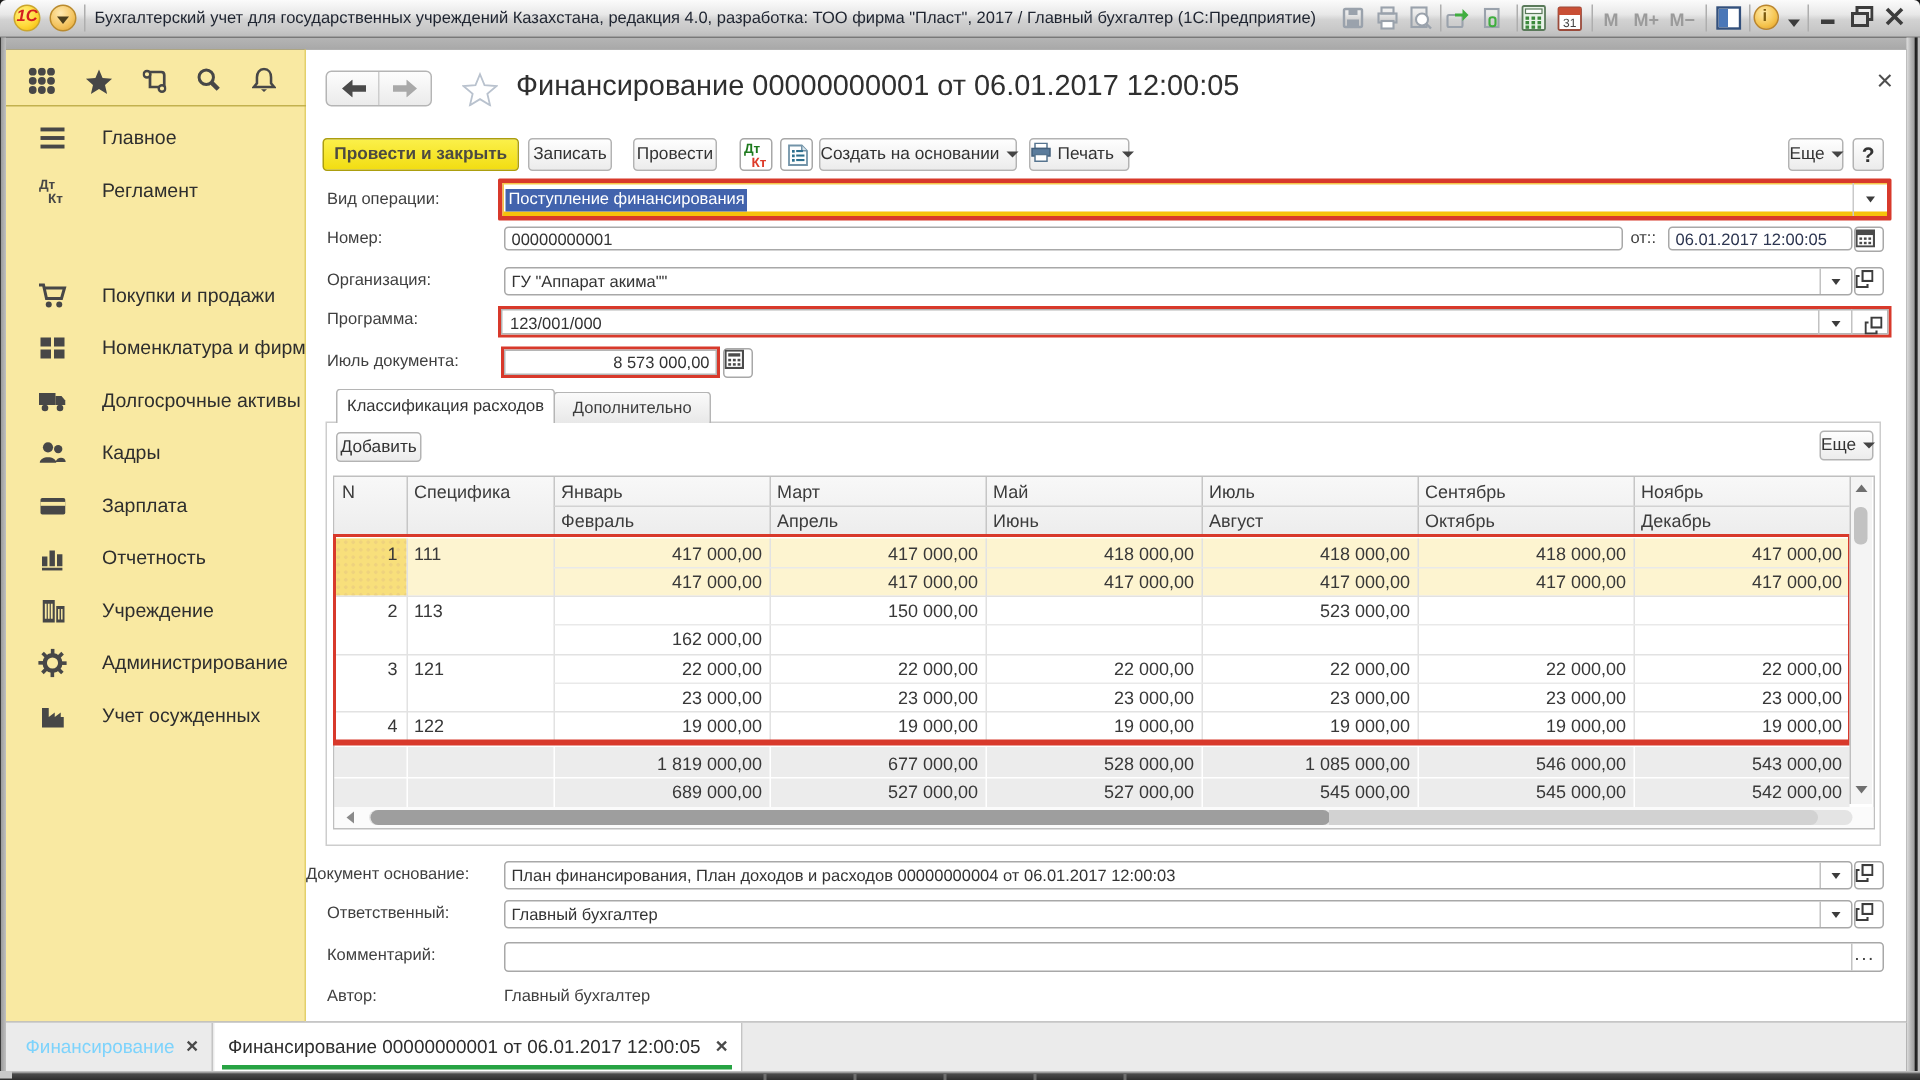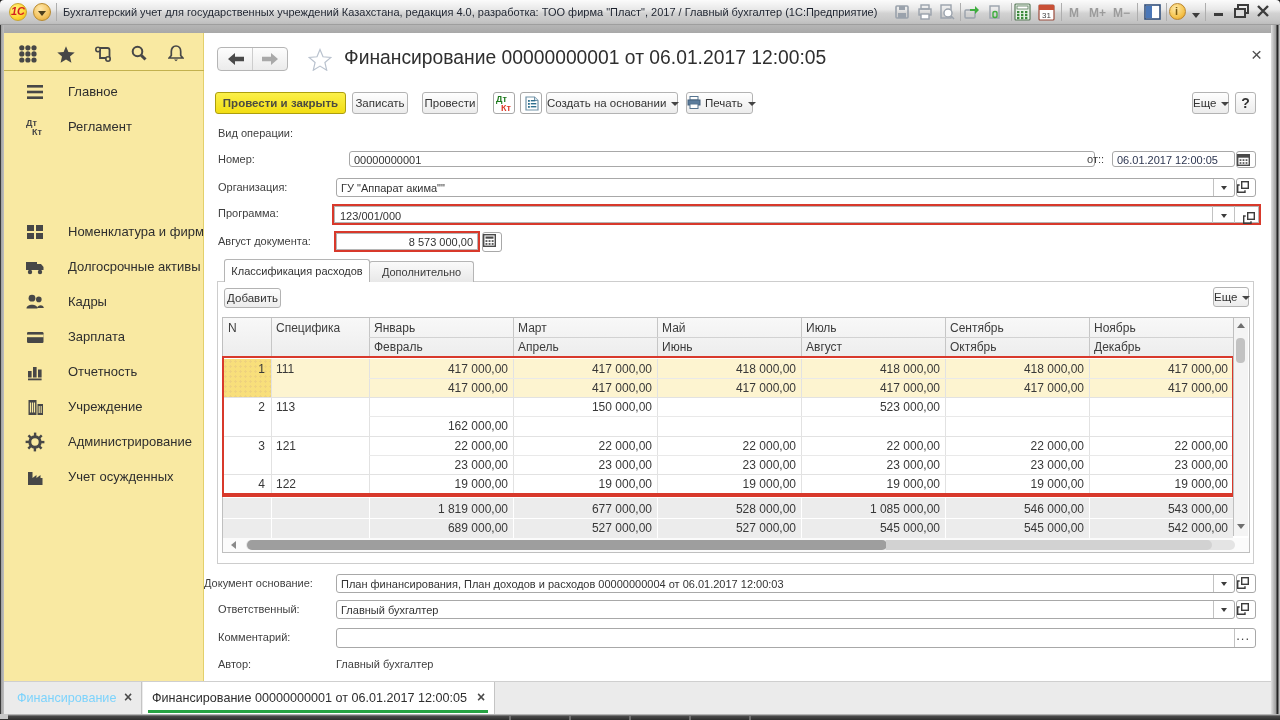--- a/index.html
+++ b/index.html
@@ -164,20 +164,28 @@
         </svg>
         <span class="mtxt">Главное</span>
       </div>
 <div class="abs mitem" style="top:76px;">
         <svg class="mico" width="20" height="20" viewBox="0 0 20 20">
           <text x="1" y="9" font-size="9" font-weight="bold" fill="#474747" font-family="Liberation Sans">Дт</text>
           <text x="7" y="18" font-size="9" font-weight="bold" fill="#474747" font-family="Liberation Sans">Кт</text>
         </svg>
         <span class="mtxt">Регламент</span>
       </div>
+<div class="abs mitem" style="top:146px;">
+        <svg class="mico" width="20" height="20" viewBox="0 0 20 20">
+          <path d="M1 3 L4 3 L6 12 L16 12 L18 5 L5 5" fill="none" stroke="#474747" stroke-width="2"></path>
+          <circle cx="7.5" cy="16" r="2" fill="#474747"></circle>
+          <circle cx="14.5" cy="16" r="2" fill="#474747"></circle>
+        </svg>
+        <span class="mtxt">Покупки и продажи</span>
+      </div>
 <div class="abs mitem" style="top:181px;">
         <svg class="mico" width="20" height="20" viewBox="0 0 20 20">
           <rect x="2" y="3" width="7" height="6" fill="#474747"></rect>
           <rect x="11" y="3" width="7" height="6" fill="#474747"></rect>
           <rect x="2" y="11" width="7" height="6" fill="#474747"></rect>
           <rect x="11" y="11" width="7" height="6" fill="#474747"></rect>
         </svg>
         <span class="mtxt">Номенклатура и фирма</span>
       </div>
 <div class="abs mitem" style="top:216px;">
@@ -288,22 +296,28 @@
     </div>
 <div class="abs btn" style="left:546px;top:92px;width:132px;height:22px;line-height:20px;">Создать на основании<span class="caret"></span></div>
 <div class="abs btn" style="left:686px;top:92px;width:67px;height:22px;line-height:20px;"><svg width="14" height="13" viewBox="0 0 14 13" style="vertical-align:-2px;margin-right:4px;">
         <rect x="3" y="0.5" width="8" height="3.5" fill="#fff" stroke="#56748f" stroke-width="1"></rect>
         <rect x="1" y="4" width="12" height="5" fill="#5b7c9c" stroke="#44607c" stroke-width="1"></rect>
         <rect x="3" y="8" width="8" height="4.5" fill="#fff" stroke="#56748f" stroke-width="1"></rect>
       </svg>Печать<span class="caret"></span></div>
 <div class="abs btn" style="left:1192px;top:92px;width:37px;height:22px;line-height:20px;">Еще<span class="caret"></span></div>
 <div class="abs btn" style="left:1235px;top:92px;width:21px;height:22px;line-height:20px;"><span style="font-size:14px;font-weight:bold;color:#333;">?</span></div>
 <div class="abs lbl" style="left:218px;top:127px;">Вид операции:</div>
+<div class="abs" style="left:332px;top:119px;width:929px;height:28px;border:3px solid #d8392b;border-radius:1px;background:#fff;">
+      <div style="position:absolute;inset:0;border-left:1px solid #f4c84a;border-top:1px solid #f4c84a;border-bottom:3px solid #f6c20b;"></div>
+      <span style="position:absolute;left:2px;top:4px;font-size:11px;background:#4263ad;color:#fff;padding:1px 2px 2px 2px;">Поступление финансирования</span>
+      <div class="dsep" style="right:22px;background:#c9c9c9;"></div>
+      <div class="dd" style="right:8px;top:9px;"></div>
+    </div>
 <div class="abs lbl" style="left:218px;top:153px;">Номер:</div>
-<div class="abs fld" style="left:336px;top:151px;width:746px;height:16px;margin-left:13px;">
+<div class="abs fld" style="left:336px;top:151px;width:746px;height:16px;">
       <span class="fldtx" style="top:1.5px;">00000000001</span>
     </div>
 <div class="abs lbl" style="left:1087px;top:153px;">от::</div>
 <div class="abs fld" style="left:1112px;top:151px;width:123px;height:16px;">
       <span class="fldtx" style="top:1.5px;color:#2c3550;">06.01.2017 12:00:05</span>
     </div>
 <div class="abs sqbtn" style="left:1236px;top:151px;width:20px;height:17px;"><svg style="left:3px;top:2px;" width="13" height="13" viewBox="0 0 13 13">
         <rect x="0.7" y="1.7" width="11.6" height="10.6" fill="#fff" stroke="#4a4a4a" stroke-width="1.4"></rect>
         <rect x="0.7" y="1.7" width="11.6" height="3" fill="#4a4a4a"></rect>
         <g fill="#4a4a4a">
@@ -330,21 +344,21 @@
       <div style="position:absolute;inset:0;border:1px solid #b5b5b5;"></div>
       <span style="position:absolute;left:6px;top:3.5px;font-size:11px;color:#333;">123/001/000</span>
       <div class="dsep" style="right:46px;background:#c2c2c2;"></div>
       <div class="dd" style="right:32px;top:8px;"></div>
       <div class="dsep" style="right:24px;background:#c2c2c2;"></div>
       <div style="position:absolute;right:4px;top:4px;"><svg style="left:4px;top:3px;" width="12" height="12" viewBox="0 0 12 12">
           <rect x="4.7" y="0.7" width="6.6" height="6.6" fill="none" stroke="#3c3c3c" stroke-width="1.4"></rect>
           <path d="M2.7 4 L0.7 4 L0.7 11.3 L8 11.3 L8 9.3" fill="none" stroke="#3c3c3c" stroke-width="1.4"></path>
         </svg></div>
     </div>
-<div class="abs lbl" style="left:218px;top:235px;">Август документа:</div>
+<div class="abs lbl" style="left:218px;top:235px;">Июль документа:</div>
 <div class="abs" style="left:334px;top:231px;width:146px;height:21px;border:2px solid #d8392b;background:#fff;">
       <div style="position:absolute;inset:0;border:1px solid #b5b5b5;"></div>
       <span style="position:absolute;right:5px;top:2.5px;font-size:11px;color:#333;">8 573 000,00</span>
     </div>
 <div class="abs sqbtn" style="left:482px;top:232px;width:20px;height:20px;"><svg style="left:3px;top:3px;" width="13" height="13" viewBox="0 0 13 13">
         <rect x="0.7" y="0.7" width="11.6" height="11.6" fill="#fff" stroke="#4a4a4a" stroke-width="1.4"></rect>
         <rect x="2.5" y="2.5" width="8" height="2.2" fill="#4a4a4a"></rect>
         <g fill="#4a4a4a">
           <rect x="2.5" y="6.2" width="1.9" height="1.7"></rect>
           <rect x="2.5" y="9.1" width="1.9" height="1.7"></rect>

